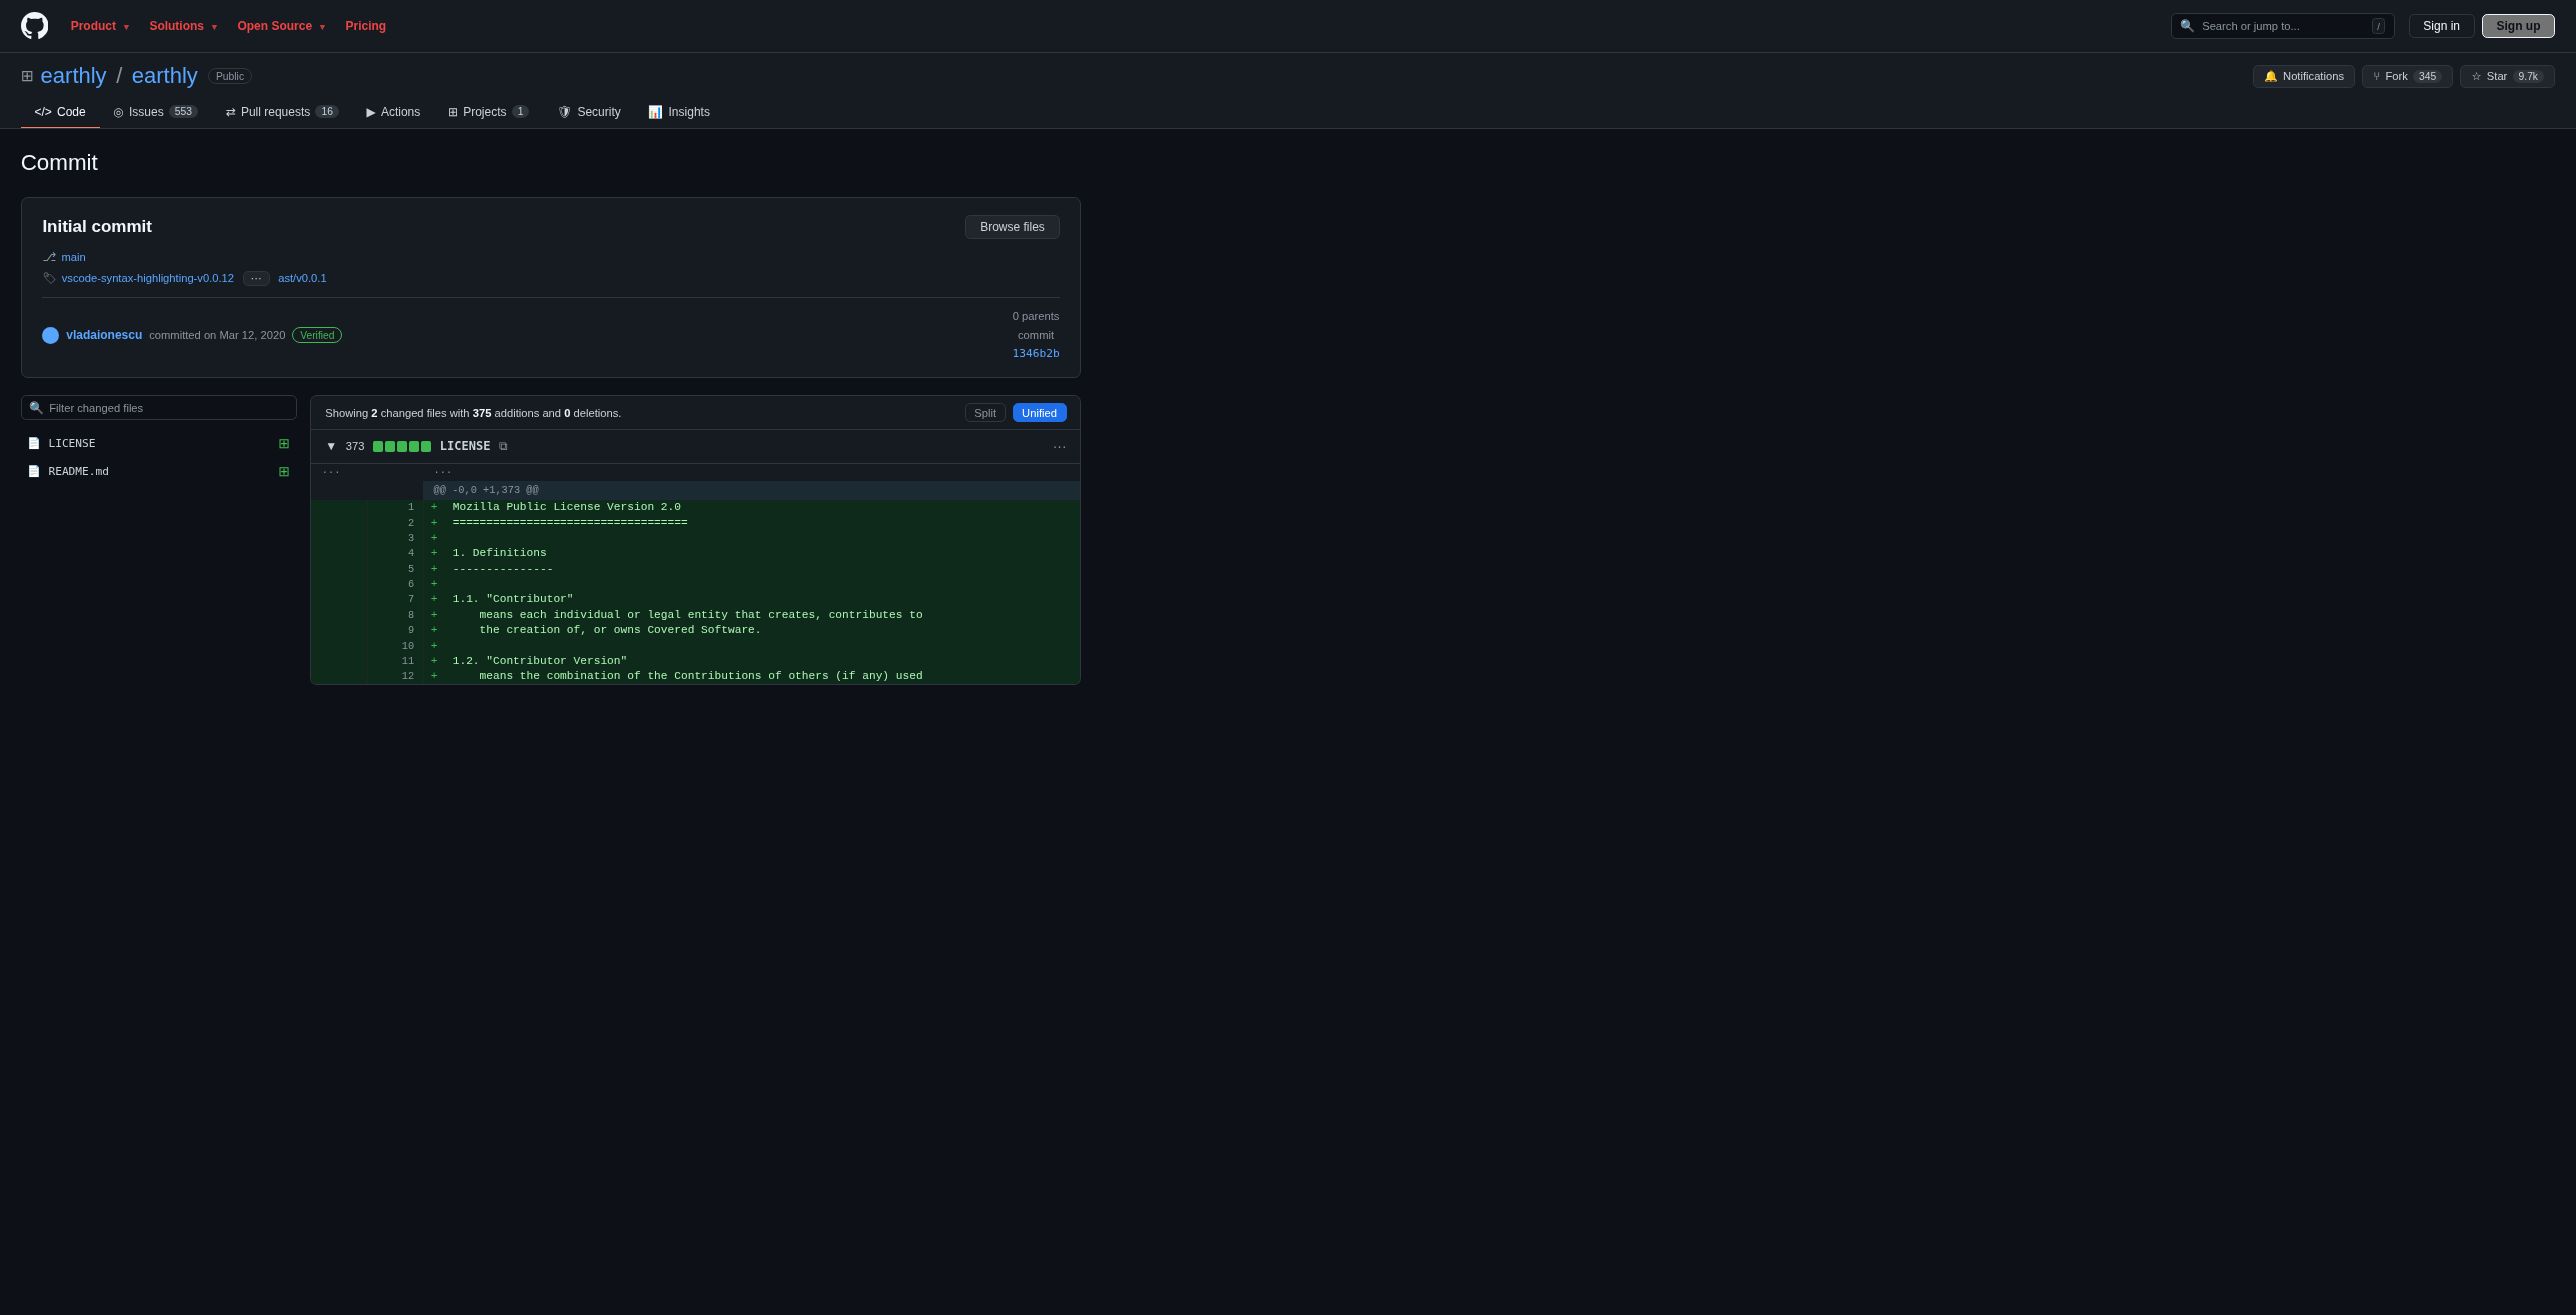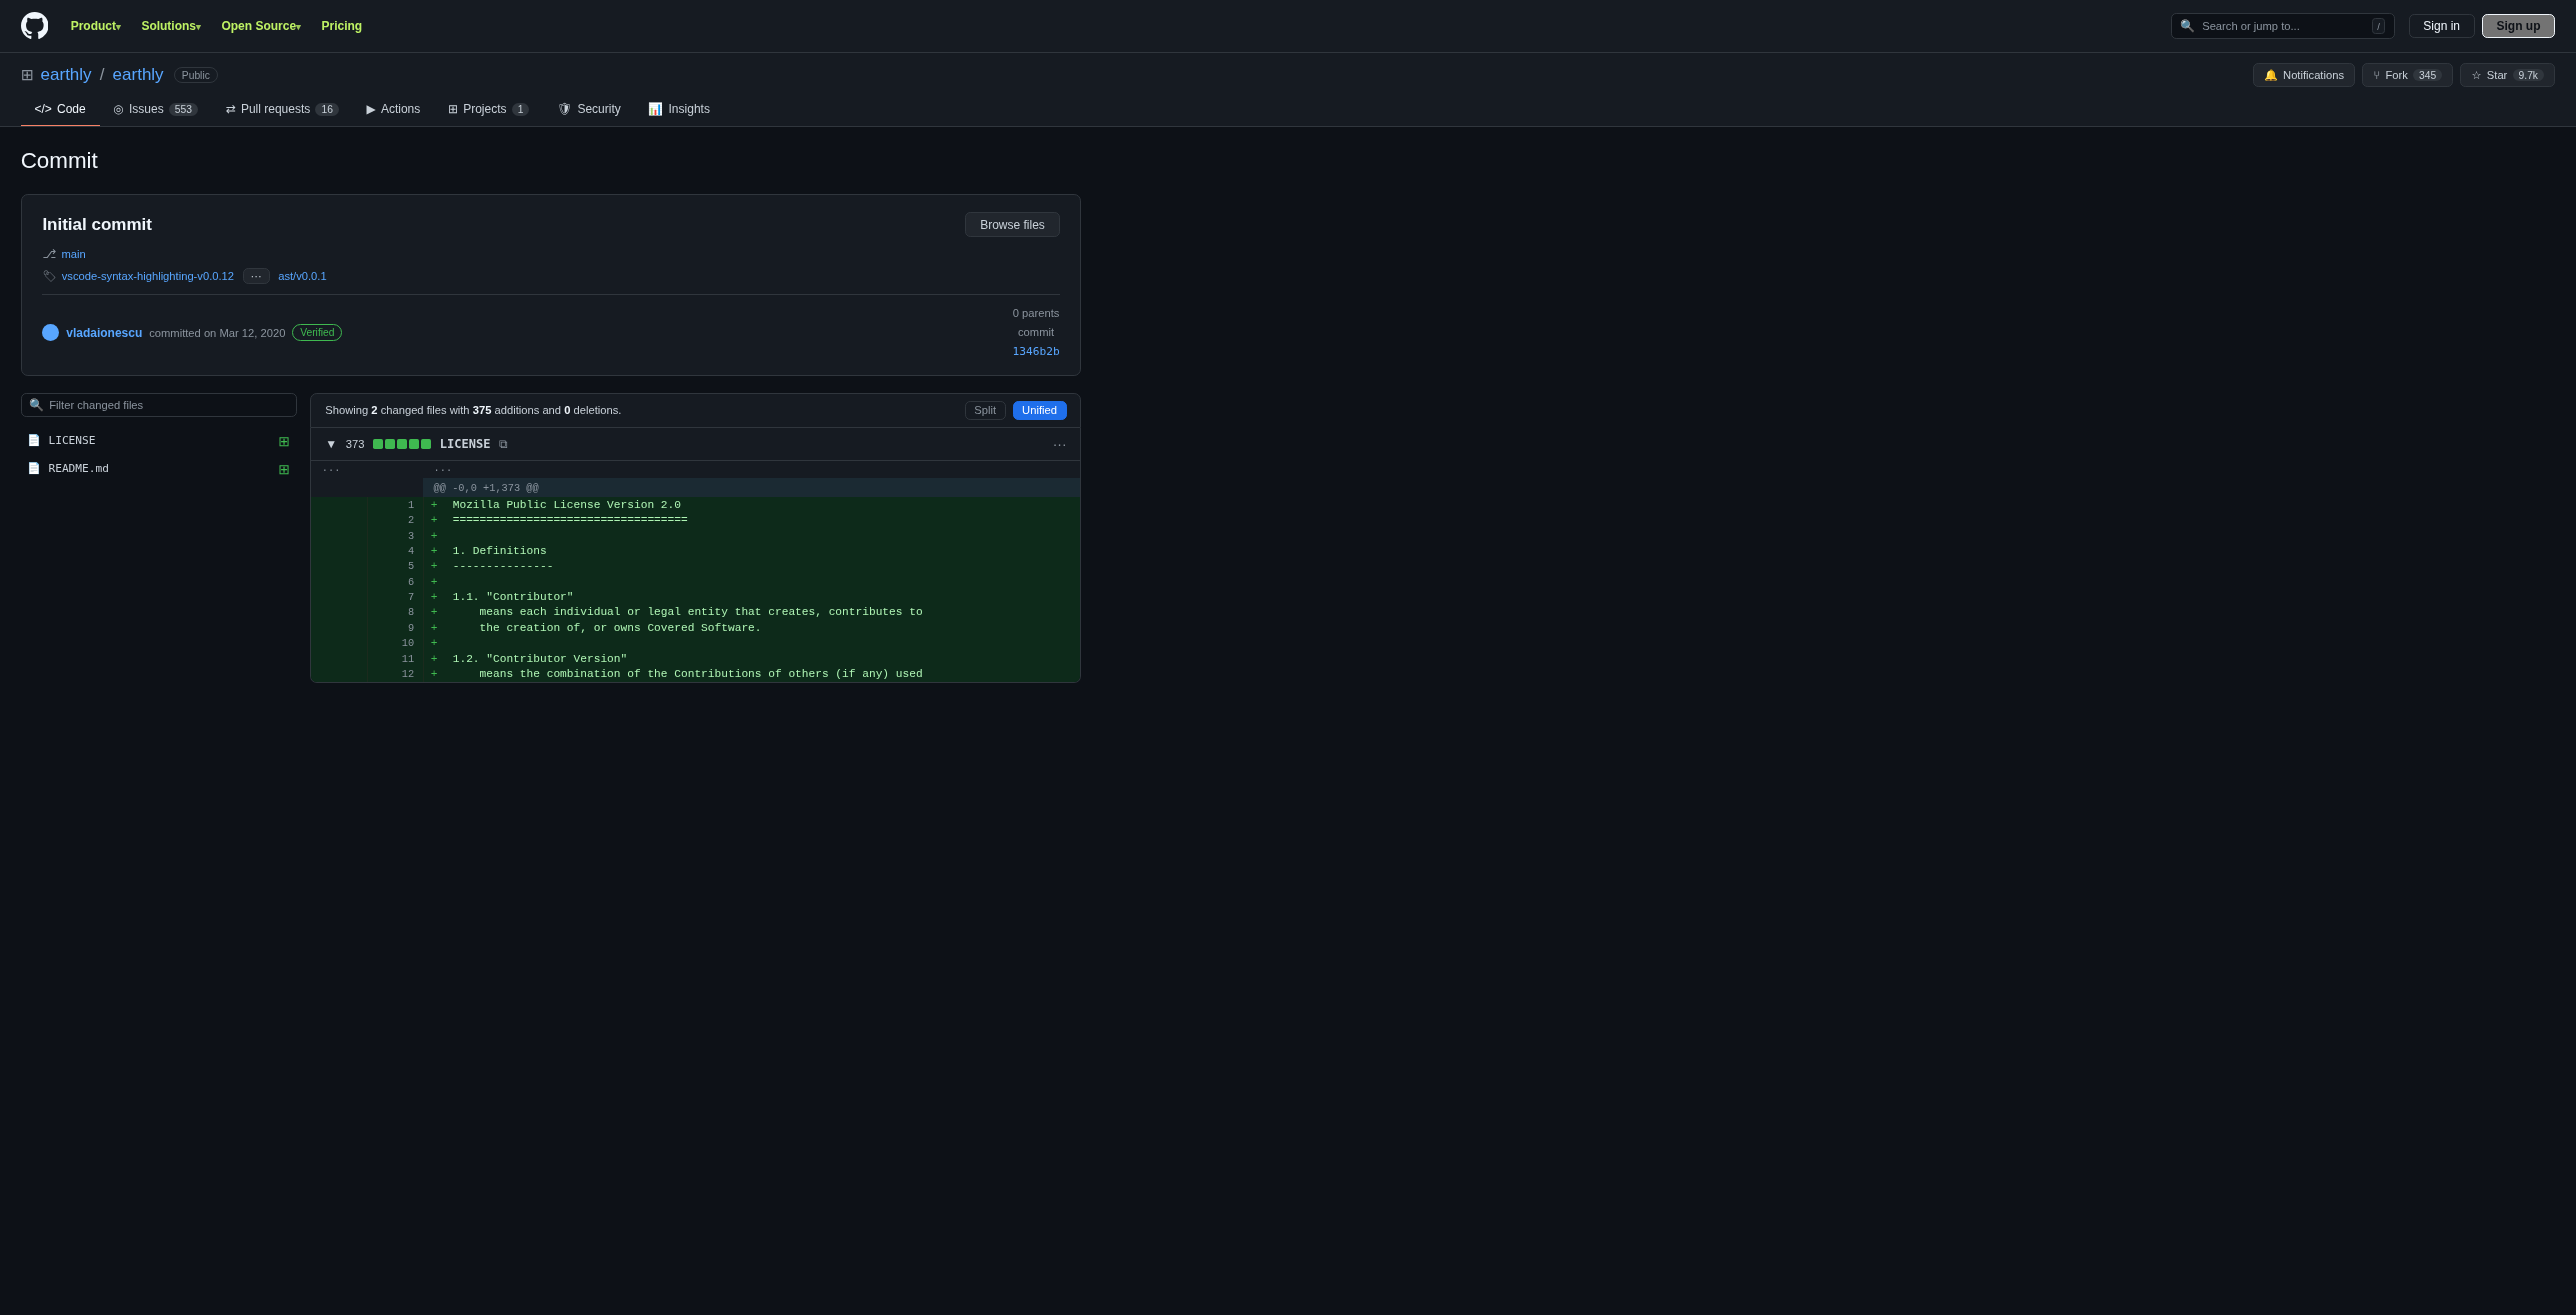--- a/index.html
+++ b/index.html
@@ -28,22 +28,22 @@
     }
     .nav-items {
       display: flex;
       align-items: center;
       gap: 3.4px;
       flex: 1;
     }
     .nav-item {
       display: flex;
       align-items: center;
-      gap: 0;
-      color: #bef264;
+      gap: 8px;
+      color: #ef4444;
       font-size: 12px;
       font-weight: 600;
       padding: 5.2px 8.6px;
       border-radius: 5.2px;
       cursor: pointer;
       white-space: nowrap;
     }
     .nav-chevron { font-size: 9.5px; opacity: 0.8; }
 
     .search-bar {
@@ -100,21 +100,21 @@
       border-bottom: 0.9px solid #30363d;
       padding: 0 20.7px;
     }
     .repo-header {
       display: flex;
       align-items: center;
       padding: 10.3px 0 0;
       gap: 6.9px;
     }
     .repo-icon { color: #8b949e; font-size: 15.5px; }
-    .repo-path { font-size: 17px; }
+    .repo-path { font-size: 22px; }
     .repo-path a { color: #58a6ff; text-decoration: none; }
     .repo-path .sep { color: #8b949e; margin: 0 3.4px; }
     .public-badge {
       background: transparent;
       border: 0.9px solid #30363d;
       border-radius: 17px;
       color: #8b949e;
       font-size: 10.3px;
       padding: 1.7px 6.9px;
       margin-left: 3.4px;

